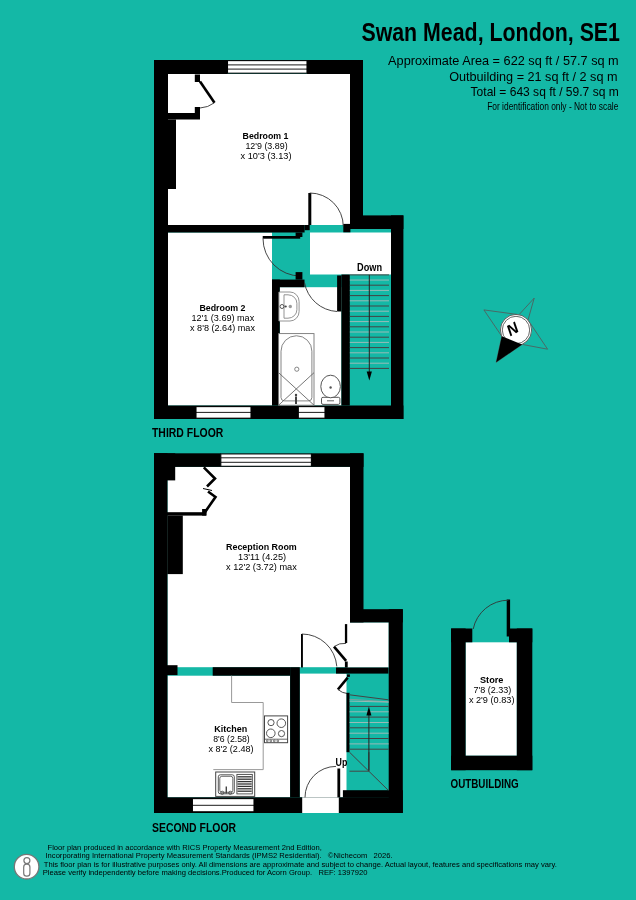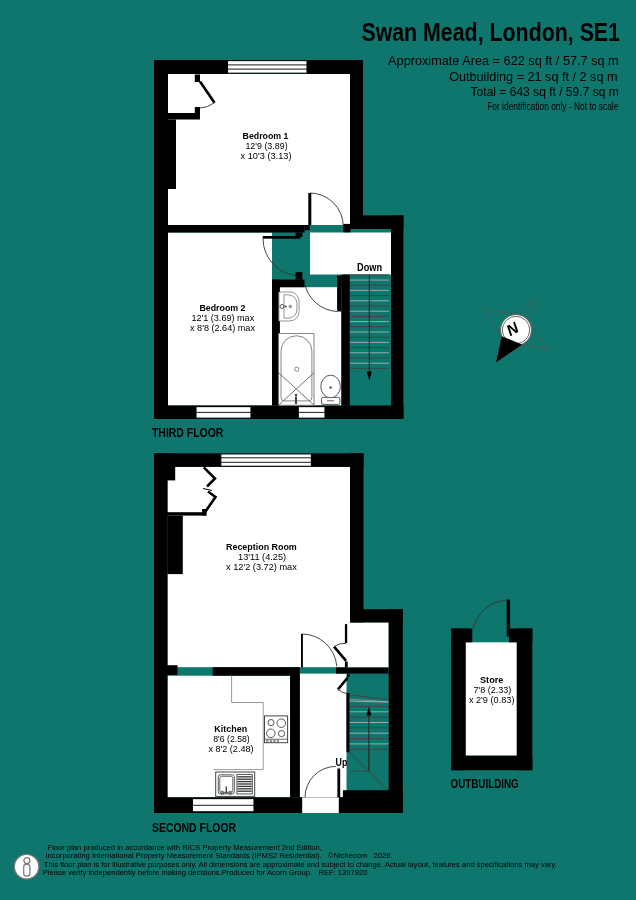--- a/index.html
+++ b/index.html
@@ -1,16 +1,16 @@
 <!DOCTYPE html>
 <html><head>
 <meta charset="utf-8">
 <style>
 html,body{margin:0;padding:0;background:#fff;}
-#page{position:relative;width:636px;height:900px;background:#0f766e;overflow:hidden;font-family:"Liberation Sans",sans-serif;}
+#page{position:relative;width:636px;height:900px;background:#14b8a6;overflow:hidden;font-family:"Liberation Sans",sans-serif;}
 svg text{font-family:"Liberation Sans",sans-serif;fill:#000;}
 </style>
 </head>
 <body>
 <div id="page">
 <svg width="636" height="900" viewBox="0 0 636 900">
 
 <g>
 <text x="620" y="41.2" text-anchor="end" font-size="25" font-weight="bold" textLength="258.6" lengthAdjust="spacingAndGlyphs">Swan Mead, London, SE1</text>
 </g>

